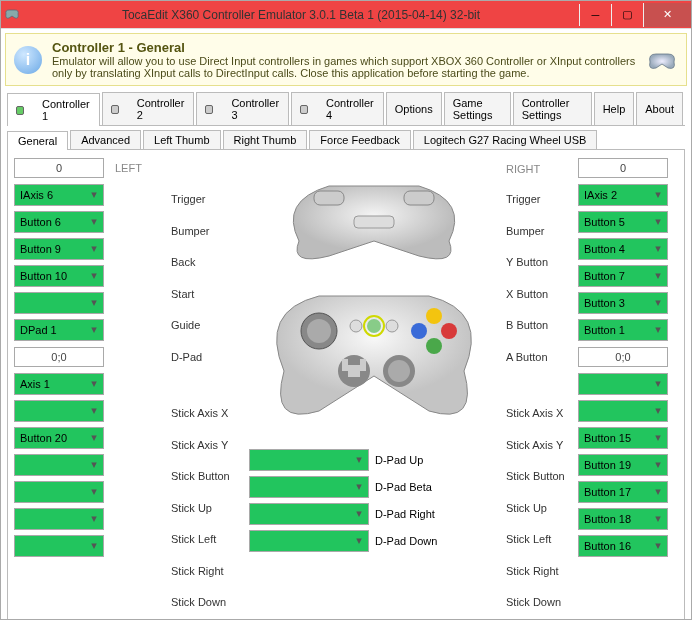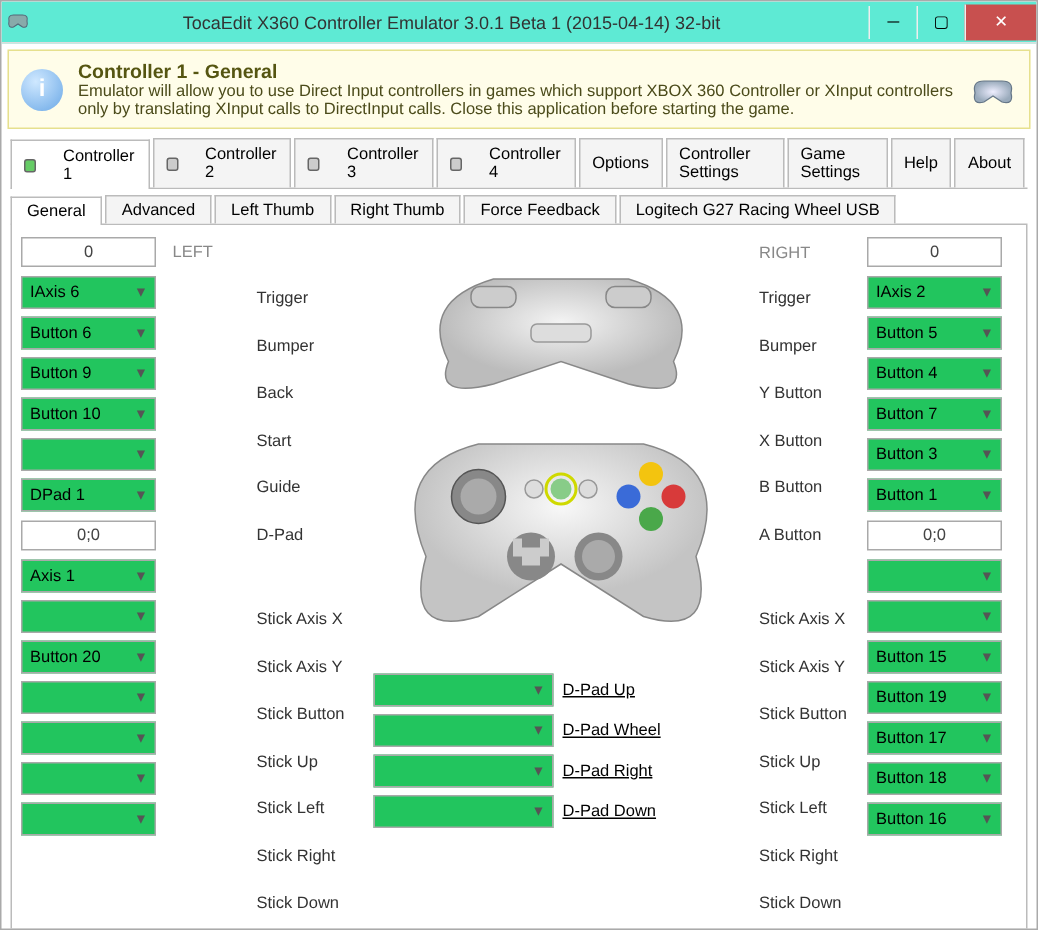--- a/index.html
+++ b/index.html
@@ -1,18 +1,18 @@
 <!DOCTYPE html>
 <html><head>
 <meta charset="utf-8">
 <style>
 * { box-sizing: border-box; margin: 0; padding: 0; font-family: "Segoe UI", Tahoma, sans-serif; font-size: 11px; }
 body { background: #fff; width: 692px; height: 620px; border: 1px solid #aaa; overflow: hidden; }
 
-.titlebar { height: 28px; display: flex; align-items: center; border-bottom: 1px solid #ddd; background: #5eead4; }
+.titlebar { height: 28px; display: flex; align-items: center; border-bottom: 1px solid #ddd; background: #ef4444; }
 .titlebar .icon { width: 22px; text-align: center; font-size: 14px; }
 .titlebar .title { flex: 1; text-align: center; font-size: 12px; color: #333; }
 .titlebar .winbtn { width: 32px; height: 22px; display: flex; align-items: center; justify-content: center; border-left: 1px solid #eee; }
 .titlebar .winbtn.close { background: #c8504f; color: #fff; width: 48px; height: 24px; }
 
 .infobar { background: #fffde9; border: 1px solid #e6e08e; margin: 4px; padding: 6px 8px; display: flex; align-items: center; gap: 10px; }
 .infobar .icn { width: 28px; height: 28px; border-radius: 50%; background: radial-gradient(circle at 35% 30%, #cfe8ff, #6aa8e6); display:flex;align-items:center;justify-content:center;color:#fff;font-weight:bold;font-size:16px; }
 .infobar .ctrl { width: 32px; height: 24px; }
 .infobar .txt { flex: 1; color: #4b4b1a; }
 .infobar .txt b { color: #555511; font-size: 13px; }
@@ -42,21 +42,21 @@
 .lbl { height:23px; display:flex; align-items:center; color:#333; }
 .hdr { color:#888; font-weight:normal; }
 
 .centerimg { position:absolute; left:0; right:0; top:0; height:280px; display:flex; flex-direction:column; align-items:center; justify-content:center; }
 .ctrl-top { width: 230px; height: 110px; }
 .ctrl-front { width: 260px; height: 160px; }
 
 .dpadgrid { position:absolute; left:0; right:0; top:292px; display:flex; flex-direction:column; gap:4px; }
 .dpadgrid .row { justify-content: flex-start; gap:6px; padding-left:6px; }
 .dpadgrid .combo { width: 120px; }
-.dpadgrid .dlbl { width: 90px; text-decoration: underline; }
+.dpadgrid .dlbl { width: 90px; }
 </style>
 </head>
 <body>
 
 <div class="titlebar">
   <div class="icon">
     <svg width="16" height="12" viewBox="0 0 16 12">
         <path d="M2 6 Q1 2 5 2 L11 2 Q15 2 14 6 Q15 11 11 10 L8 8 L5 10 Q1 11 2 6 Z" fill="#8aa" stroke="#567" stroke-width="0.7"></path>
       </svg>
   </div>
@@ -96,22 +96,22 @@
     </div>
   <div class="tab">
       <span class="dot gray"></span>
       <span>Controller 3</span>
     </div>
   <div class="tab">
       <span class="dot gray"></span>
       <span>Controller 4</span>
     </div>
   <div class="tab">Options</div>
+  <div class="tab">Game Settings</div>
   <div class="tab">Controller Settings</div>
-  <div class="tab">Game Settings</div>
   <div class="tab">Help</div>
   <div class="tab">About</div>
 </div>
 
 <div class="tabstrip sub">
   <div class="tab active">General</div>
   <div class="tab">Advanced</div>
   <div class="tab">Left Thumb</div>
   <div class="tab">Right Thumb</div>
   <div class="tab">Force Feedback</div>
@@ -271,21 +271,21 @@
               <span></span>
               <span class="arrow">▾</span>
             </div>
             <span class="dlbl">D-Pad Up</span>
           </div>
       <div class="row">
             <div class="combo">
               <span></span>
               <span class="arrow">▾</span>
             </div>
-            <span class="dlbl">D-Pad Wheel</span>
+            <span class="dlbl">D-Pad Beta</span>
           </div>
       <div class="row">
             <div class="combo">
               <span></span>
               <span class="arrow">▾</span>
             </div>
             <span class="dlbl">D-Pad Right</span>
           </div>
       <div class="row">
             <div class="combo">

